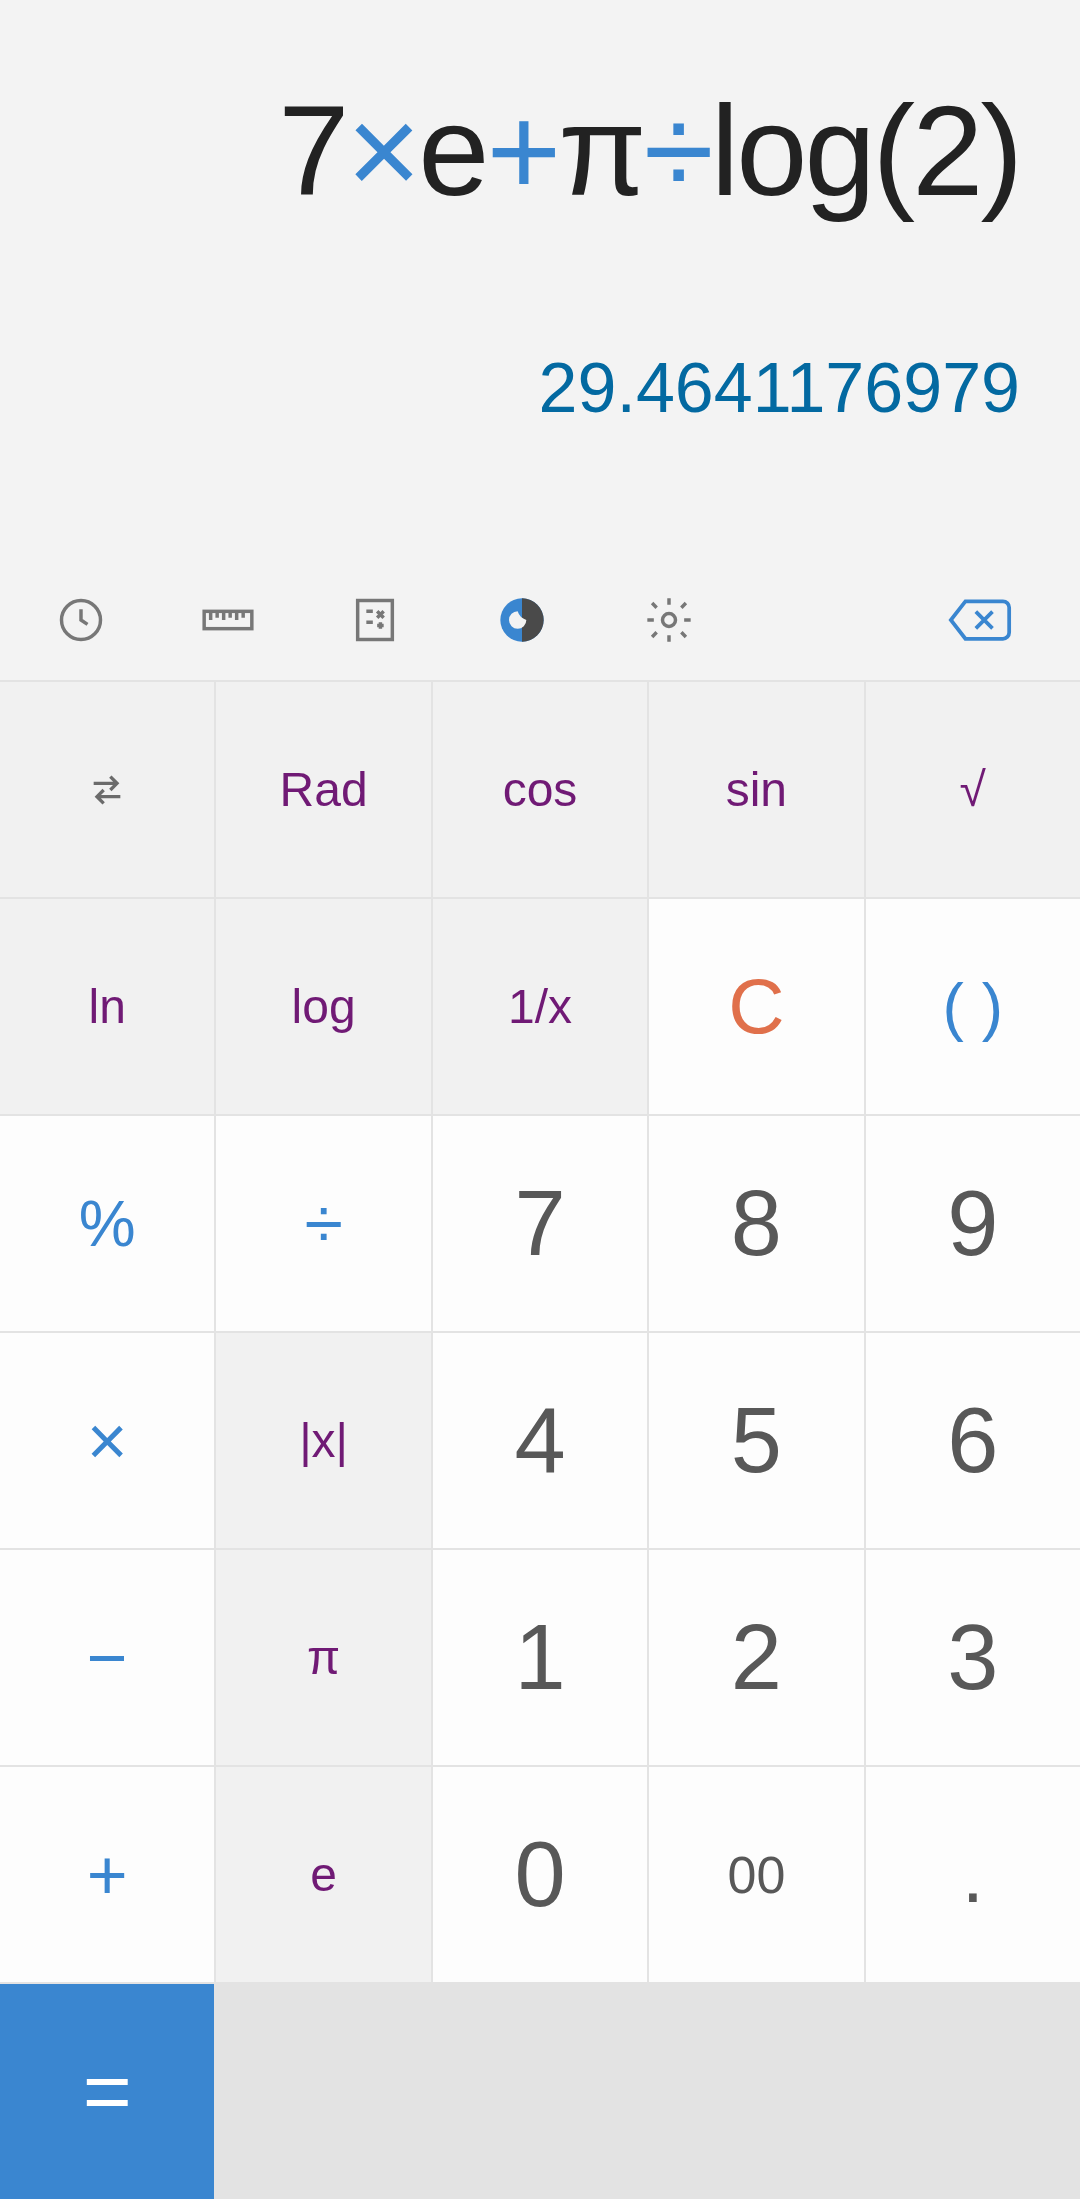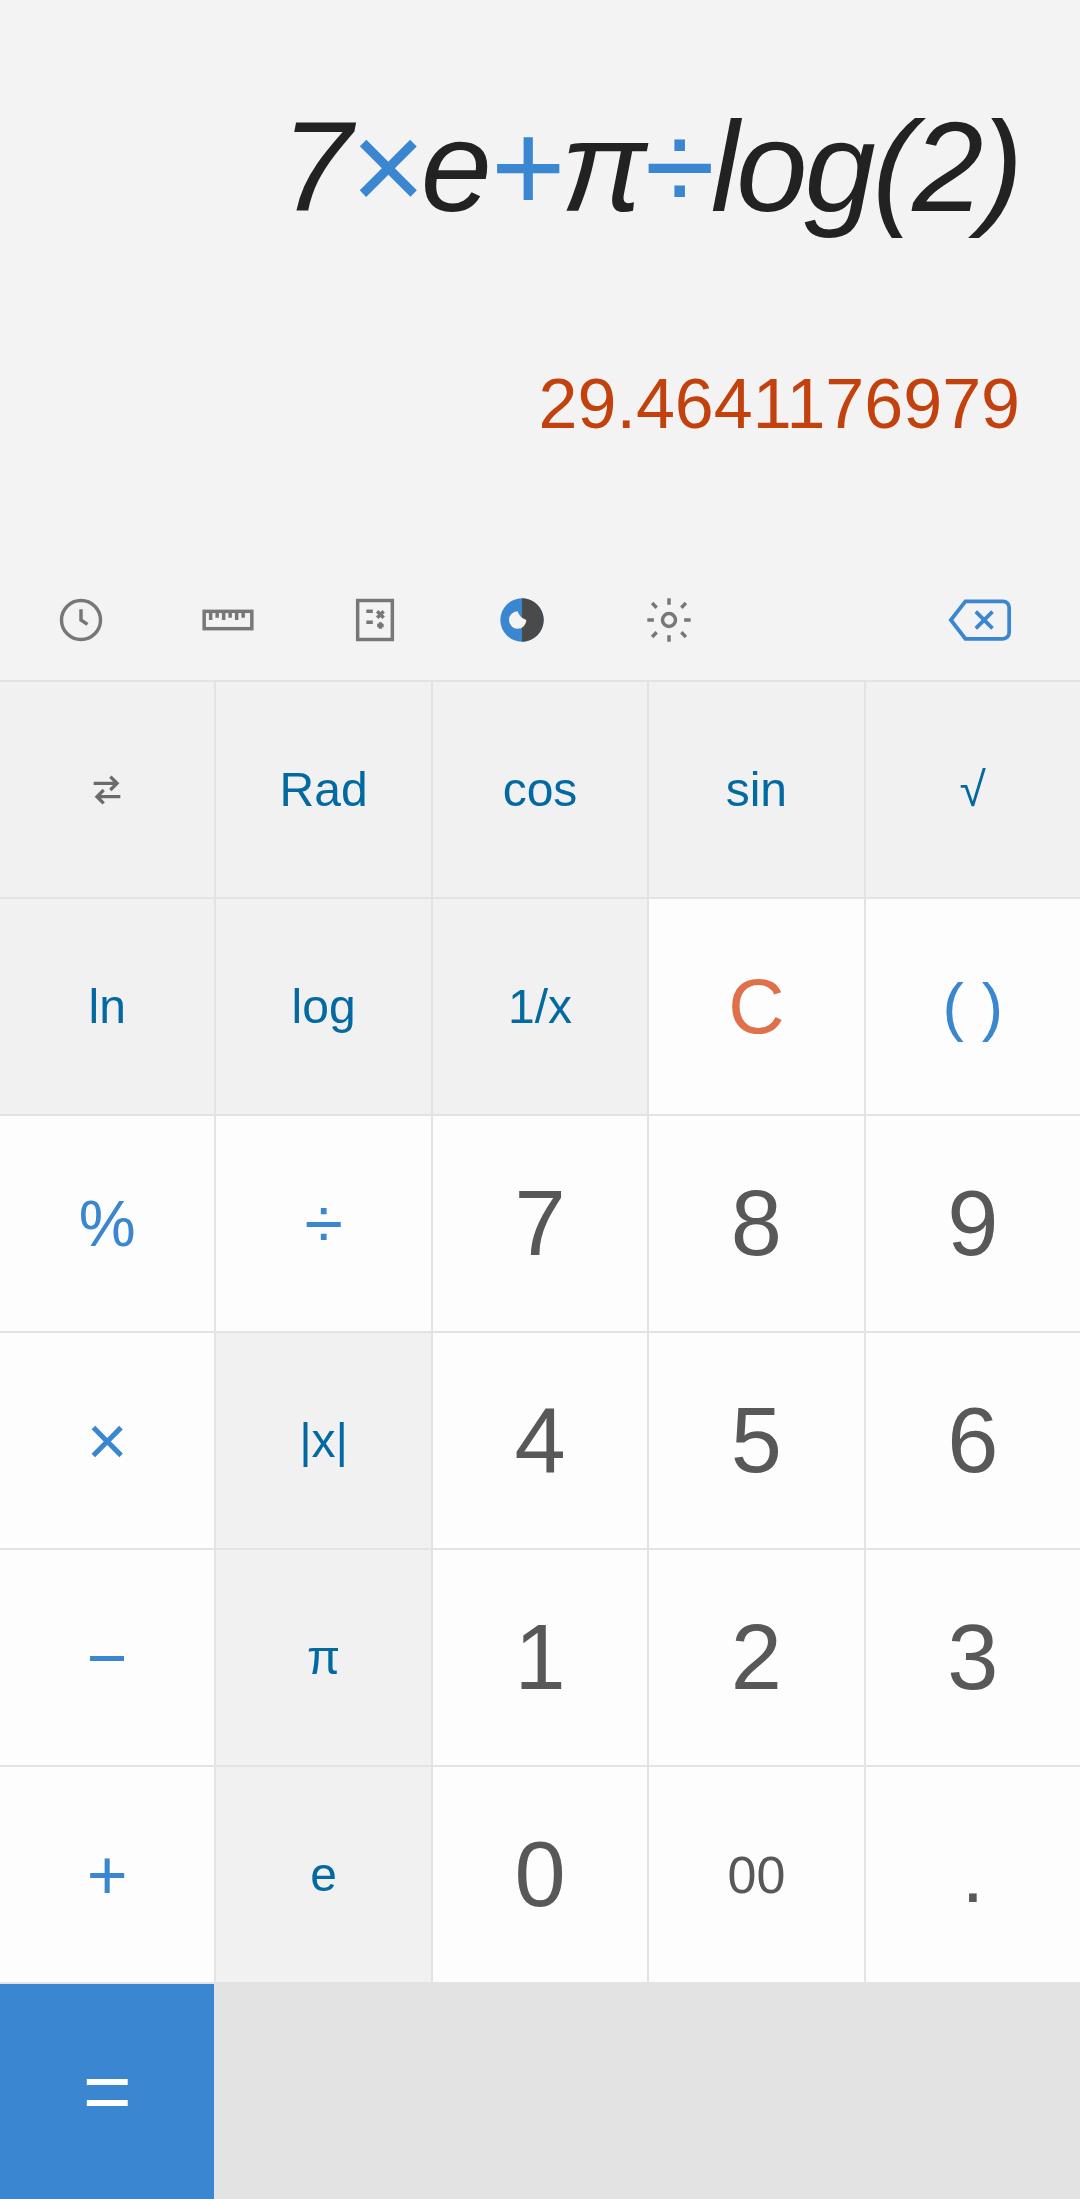--- a/index.html
+++ b/index.html
@@ -19,28 +19,27 @@
     align-items: flex-end;
   }
   .expression {
     font-size: 128px;
     font-weight: 300;
     color: #222;
     letter-spacing: -3px;
     line-height: 1.05;
     white-space: nowrap;
     text-align: right;
-    margin-top: 40px;
-    font-style: italic;
+    margin-top: 24px;
   }
   .expression .op { color: #3a86d0; }
   .result {
     font-size: 70px;
     font-weight: 300;
-    color: #c2410c;
+    color: #0369a1;
     margin-top: 130px;
     text-align: right;
   }
   .toolbar {
     flex: 0 0 120px;
     display: flex;
     align-items: center;
     justify-content: space-between;
     padding: 0 65px 0 55px;
   }
@@ -72,21 +71,21 @@
     background: #fdfdfd;
     display: flex;
     align-items: center;
     justify-content: center;
     font-size: 60px;
     font-weight: 300;
     color: #6b6b6b;
     user-select: none;
     position: relative;
   }
-  .key.sci { background: #f1f1f1; font-size: 48px; color: #0369a1; }
+  .key.sci { background: #f1f1f1; font-size: 48px; color: #701a75; }
   .key.op  { color: #3a86d0; font-size: 70px; }
   .key.num { color: #585858; font-size: 92px; }
   .key.dot { color: #585858; font-size: 80px; }
   .key.clear { color: #e0704b; font-size: 78px; }
   .key.equals { background: #3a86d0; color: #fff; font-size: 84px; }
   .key sup { font-size: 0.55em; vertical-align: super; margin-left: 2px; }
   .swap-icon svg { width: 40px; height: 40px; }
 </style>
 </head>
 <body>

